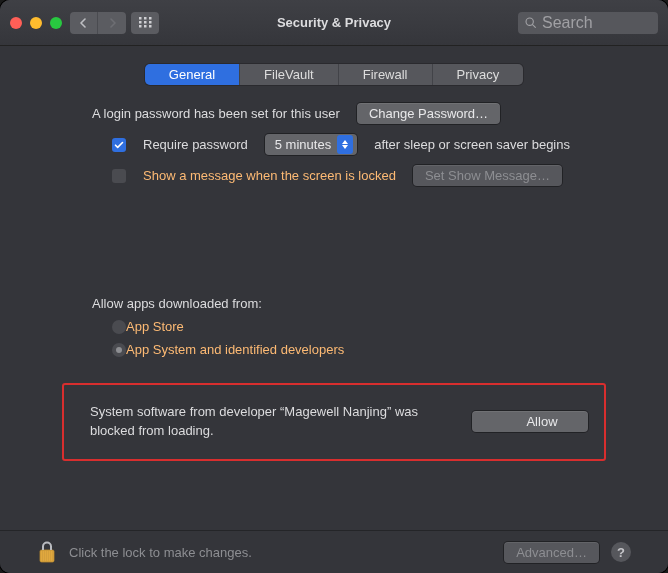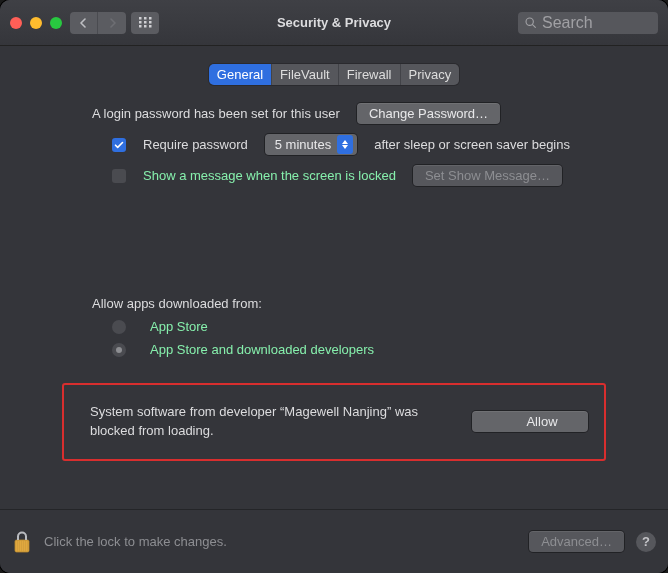--- a/index.html
+++ b/index.html
@@ -18,50 +18,50 @@
   .navbtn.disabled{color:#6d6e73;}
   .gridbtn{width:28px;height:22px;background:#5b5c61;border-radius:4px;display:flex;align-items:center;justify-content:center;color:#cfcfd3;margin-left:5px;}
   .title{position:absolute;left:0;right:0;text-align:center;font-size:13px;font-weight:600;color:#dcdcde;pointer-events:none;}
   .searchwrap{margin-left:auto;position:relative;}
   .searchinput{width:140px;height:22px;border-radius:4px;background:#56575c;border:none;padding:0 8px 0 24px;color:#ddd;font-size:16px;outline:none;}
   .searchinput::placeholder{color:#a0a0a4;}
   .searchicon{position:absolute;left:6px;top:4px;width:13px;height:13px;color:#a0a0a4;}
   .content{flex:1;padding:18px 20px 0 20px;display:flex;flex-direction:column;}
   .tabsrow{display:flex;justify-content:center;margin-bottom:18px;}
   .tabs{display:flex;border-radius:5px;overflow:hidden;box-shadow:0 0 0 1px #2a2a2e;}
-  .tab{height:21px;padding:0 8px;font-size:13px;color:#ddd;background:#56575c;display:flex;align-items:center;border-right:1px solid #424348;}
+  .tab{height:21px;padding:0 24px;font-size:13px;color:#ddd;background:#56575c;display:flex;align-items:center;border-right:1px solid #424348;}
   .tab:last-child{border-right:none;}
   .tab.active{background:#2f6fe0;color:#fff;}
   .pane{flex:0 0 auto;padding:0 72px 0 72px;}
   .row{display:flex;align-items:center;gap:17px;margin-bottom:10px;font-size:13px;color:#dcdcde;}
   .row.indent{padding-left:20px;}
   .btn{height:21px;padding:0 12px;background:#646569;color:#e8e8ea;border:none;border-radius:4px;font-size:13px;display:inline-flex;align-items:center;box-shadow:inset 0 1px 0 rgba(255,255,255,.08),0 0 0 1px rgba(0,0,0,.35);}
   .btn.disabled{background:#56575c;color:#8d8e92;}
   .chk{width:14px;height:14px;border-radius:3px;background:#56575c;display:inline-flex;align-items:center;justify-content:center;flex-shrink:0;}
   .chk.on{background:#2f6fe0;}
   .chk.on svg{display:block;}
   .chk svg{display:none;width:10px;height:10px;color:#fff;}
   .chk.disabled{background:#4a4b50;}
   .chk.disabled.on{background:#4a4b50;}
   .chk.disabled.on svg{display:block;color:#8d8e92;}
-  .muted{color:#86efac;}
+  .muted{color:#fdba74;}
   .select{height:21px;background:#646569;border-radius:4px;display:flex;align-items:center;padding:0 4px 0 10px;font-size:13px;color:#e8e8ea;gap:6px;box-shadow:0 0 0 1px rgba(0,0,0,.35);}
   .stepper{width:16px;height:19px;background:#2f6fe0;border-radius:3px;display:flex;flex-direction:column;align-items:center;justify-content:center;gap:1px;}
   .stepper .tri{width:0;height:0;border-left:3px solid transparent;border-right:3px solid transparent;}
   .stepper .up{border-bottom:4px solid #fff;}
   .stepper .down{border-top:4px solid #fff;}
   .sectiongap{height:100px;}
-  .radio-row{display:flex;align-items:center;gap:24px;font-size:13px;margin:8px 0;padding-left:20px;}
+  .radio-row{display:flex;align-items:center;gap:0;font-size:13px;margin:8px 0;padding-left:20px;}
   .radio{width:14px;height:14px;border-radius:50%;background:#4a4b50;display:inline-flex;align-items:center;justify-content:center;flex-shrink:0;}
   .radio .inner{width:6px;height:6px;border-radius:50%;background:#8d8e92;display:none;}
   .radio.selected .inner{display:block;}
   .hlbox{border:2px solid #d82e2e;border-radius:3px;margin:18px 42px 30px 42px;padding:18px 16px 18px 26px;display:flex;align-items:center;gap:20px;}
   .hltxt{flex:1;font-size:13px;color:#dcdcde;line-height:1.45;}
   .allowbtn{width:116px;height:21px;background:#646569;color:#e8e8ea;border:none;border-radius:4px;font-size:13px;display:flex;align-items:center;justify-content:center;box-shadow:inset 0 1px 0 rgba(255,255,255,.08),0 0 0 1px rgba(0,0,0,.35);padding-left:24px;}
-  .footer{height:64px;border-top:1px solid #242528;background:#34353a;display:flex;align-items:center;padding:0 12px;gap:12px;}
+  .footer{height:43px;border-top:1px solid #242528;background:#34353a;display:flex;align-items:center;padding:0 37px;gap:12px;}
   .lockicon{width:20px;height:24px;}
   .locktxt{font-size:13px;color:#8d8e92;}
   .spacer{flex:1;}
   .helpbtn{width:20px;height:20px;border-radius:50%;background:#56575c;color:#c5c5c9;display:flex;align-items:center;justify-content:center;font-size:13px;font-weight:600;}
   .sectionlabel{font-size:13px;color:#dcdcde;margin-bottom:6px;}
 </style>
 </head>
 <body>
 
 <div class="window">
@@ -152,21 +152,21 @@
 
       <div class="sectionlabel">Allow apps downloaded from:</div>
       <div class="radio-row muted">
         <span class="radio"></span>
         <span>App Store</span>
       </div>
       <div class="radio-row muted">
         <span class="radio selected">
             <span class="inner"></span>
           </span>
-        <span>App Store and downloaded developers</span>
+        <span>App System and identified developers</span>
       </div>
     </div>
 
     <div class="hlbox">
       <div class="hltxt">System software from developer “Magewell Nanjing” was blocked from loading.</div>
       <button class="allowbtn">Allow</button>
     </div>
 
   </div>
 

